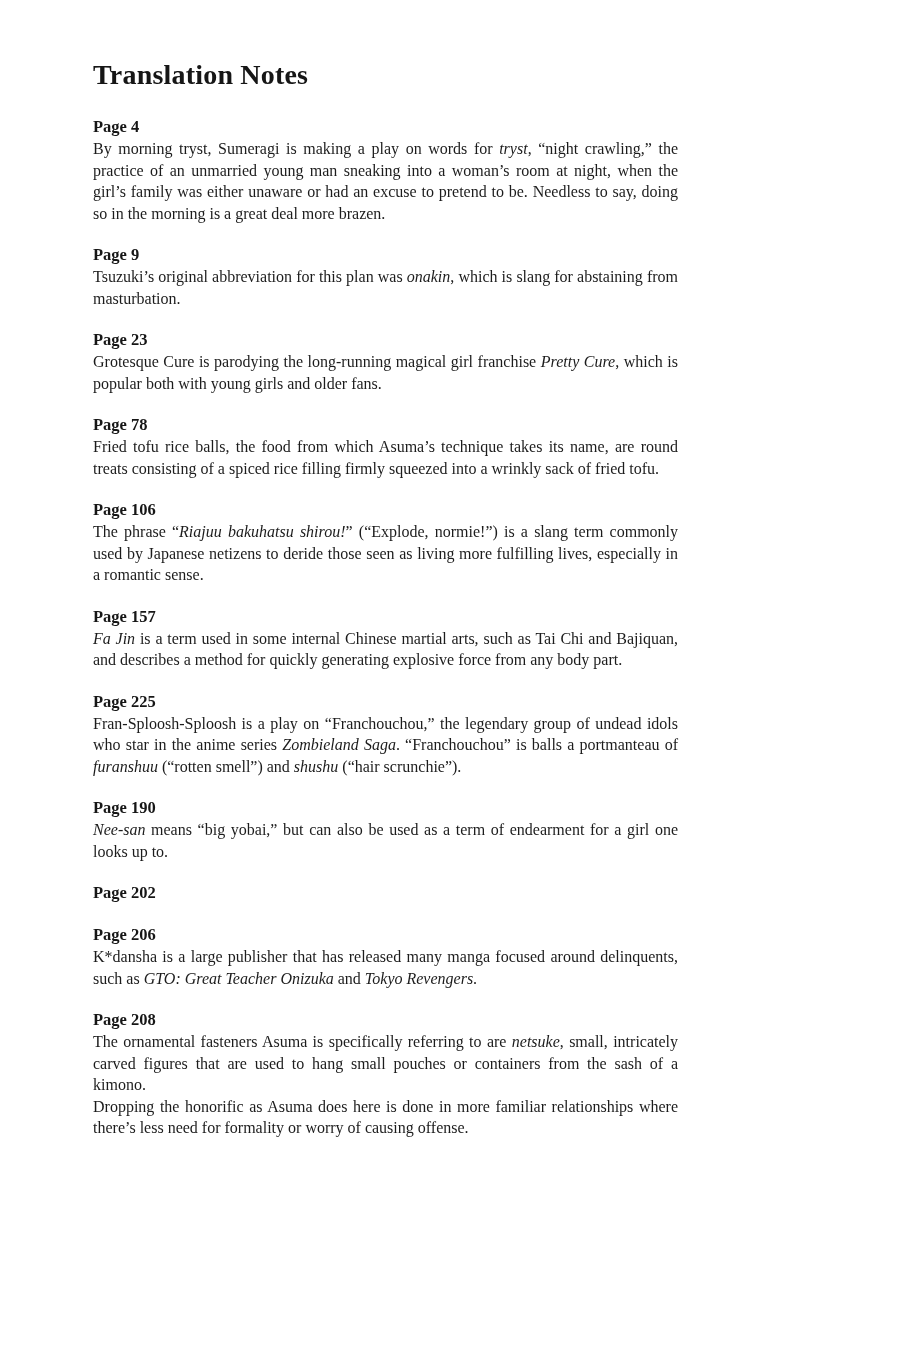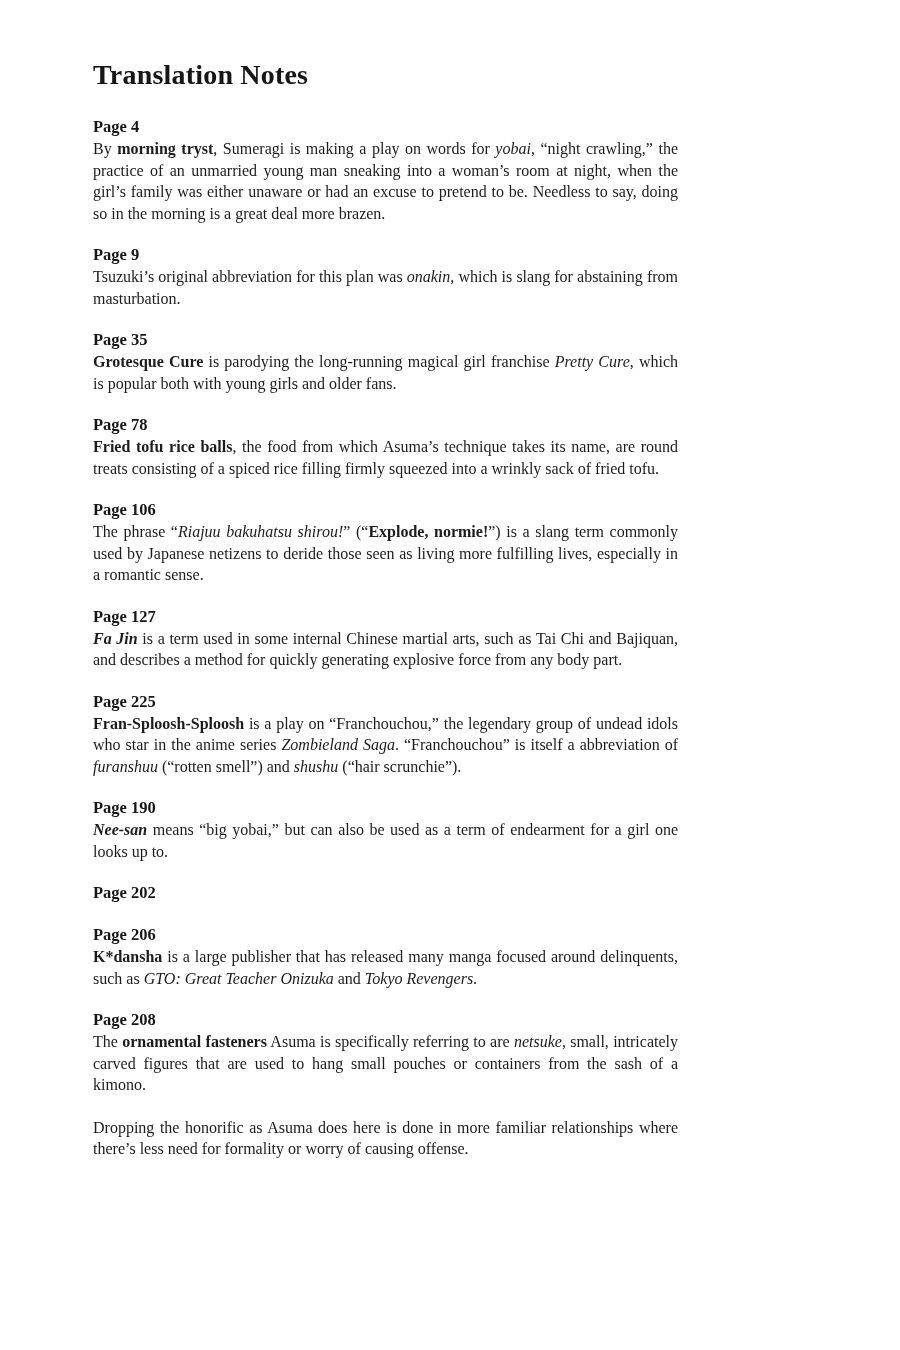--- a/index.html
+++ b/index.html
@@ -40,58 +40,57 @@
     color: #161616;
   }
   p.note-par {
     font-size: 16px;
     line-height: 21.5px;
     margin: 0;
     text-align: justify;
     color: #1c1c1c;
   }
   p.note-par + p.note-par {
-    margin-top: 21px;
   }
-  p.note-par b { font-weight: bold; }
+  p.note-par b { font-weight: normal; }
   p.note-par i { font-style: italic; }
 </style>
 </head>
 <body>
 
 <div class="page">
   <h1 class="doc-title">Translation Notes</h1>
   <div id="notes-list">
       <section class="note">
         <h2 class="note-heading">Page 4</h2>
-        <p class="note-par"><span>By </span><b>morning tryst</b><span>, Sumeragi is making a play on words for </span><i>yobai</i><span>, “night crawling,” the practice of an unmarried young man sneaking into a woman’s room at night, when the girl’s family was either unaware or had an excuse to pretend to be. Needless to say, doing so in the morning is a great deal more brazen.</span></p>
+        <p class="note-par"><span>By </span><b>morning tryst</b><span>, Sumeragi is making a play on words for </span><i>tryst</i><span>, “night crawling,” the practice of an unmarried young man sneaking into a woman’s room at night, when the girl’s family was either unaware or had an excuse to pretend to be. Needless to say, doing so in the morning is a great deal more brazen.</span></p>
       </section>
       <section class="note">
         <h2 class="note-heading">Page 9</h2>
         <p class="note-par"><span>Tsuzuki’s original abbreviation for this plan was </span><i>onakin</i><span>, which is slang for abstaining from masturbation.</span></p>
       </section>
       <section class="note">
-        <h2 class="note-heading">Page 35</h2>
+        <h2 class="note-heading">Page 23</h2>
         <p class="note-par"><b>Grotesque Cure</b><span> is parodying the long-running magical girl franchise </span><i>Pretty Cure</i><span>, which is popular both with young girls and older fans.</span></p>
       </section>
       <section class="note">
         <h2 class="note-heading">Page 78</h2>
         <p class="note-par"><b>Fried tofu rice balls</b><span>, the food from which Asuma’s technique takes its name, are round treats consisting of a spiced rice filling firmly squeezed into a wrinkly sack of fried tofu.</span></p>
       </section>
       <section class="note">
         <h2 class="note-heading">Page 106</h2>
         <p class="note-par"><span>The phrase “</span><i>Riajuu bakuhatsu shirou!</i><span>” (“</span><b>Explode, normie!</b><span>”) is a slang term commonly used by Japanese netizens to deride those seen as living more fulfilling lives, especially in a romantic sense.</span></p>
       </section>
       <section class="note">
-        <h2 class="note-heading">Page 127</h2>
+        <h2 class="note-heading">Page 157</h2>
         <p class="note-par"><b><i>Fa Jin</i></b><span> is a term used in some internal Chinese martial arts, such as Tai Chi and Bajiquan, and describes a method for quickly generating explosive force from any body part.</span></p>
       </section>
       <section class="note">
         <h2 class="note-heading">Page 225</h2>
-        <p class="note-par"><b>Fran-Sploosh-Sploosh</b><span> is a play on “Franchouchou,” the legendary group of undead idols who star in the anime series </span><i>Zombieland Saga</i><span>. “Franchouchou” is itself a abbreviation of </span><i>furanshuu</i><span> (“rotten smell”) and </span><i>shushu</i><span> (“hair scrunchie”).</span></p>
+        <p class="note-par"><b>Fran-Sploosh-Sploosh</b><span> is a play on “Franchouchou,” the legendary group of undead idols who star in the anime series </span><i>Zombieland Saga</i><span>. “Franchouchou” is balls a portmanteau of </span><i>furanshuu</i><span> (“rotten smell”) and </span><i>shushu</i><span> (“hair scrunchie”).</span></p>
       </section>
       <section class="note">
         <h2 class="note-heading">Page 190</h2>
         <p class="note-par"><b><i>Nee-san</i></b><span> means “big yobai,” but can also be used as a term of endearment for a girl one looks up to.</span></p>
       </section>
       <section class="note">
         <h2 class="note-heading">Page 202</h2>
       </section>
       <section class="note">
         <h2 class="note-heading">Page 206</h2>

